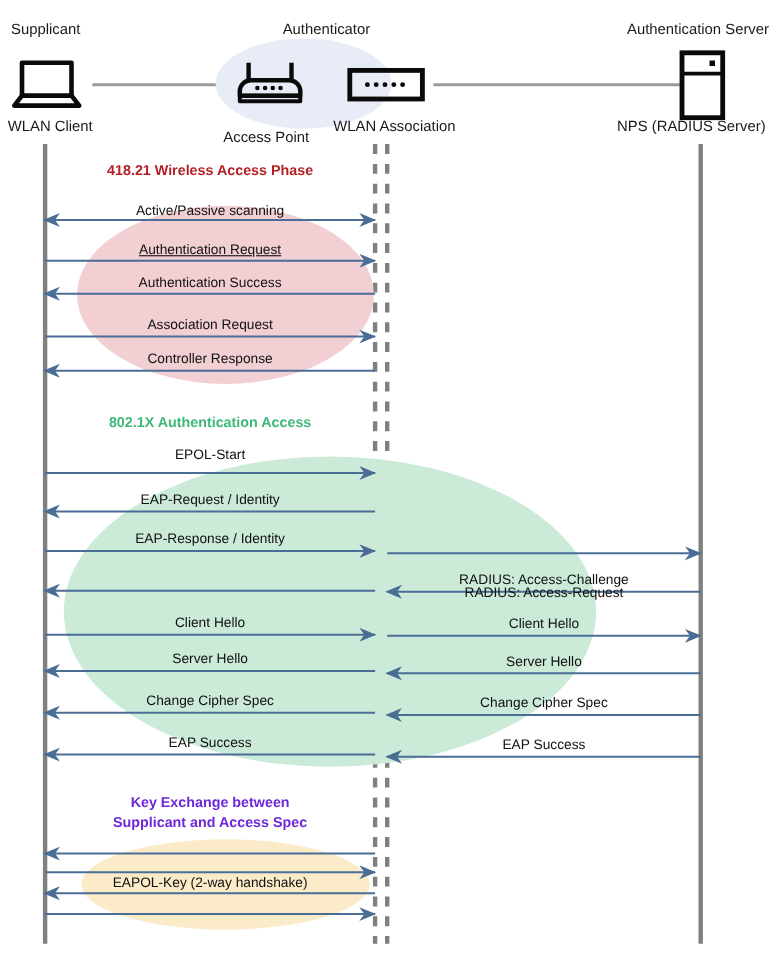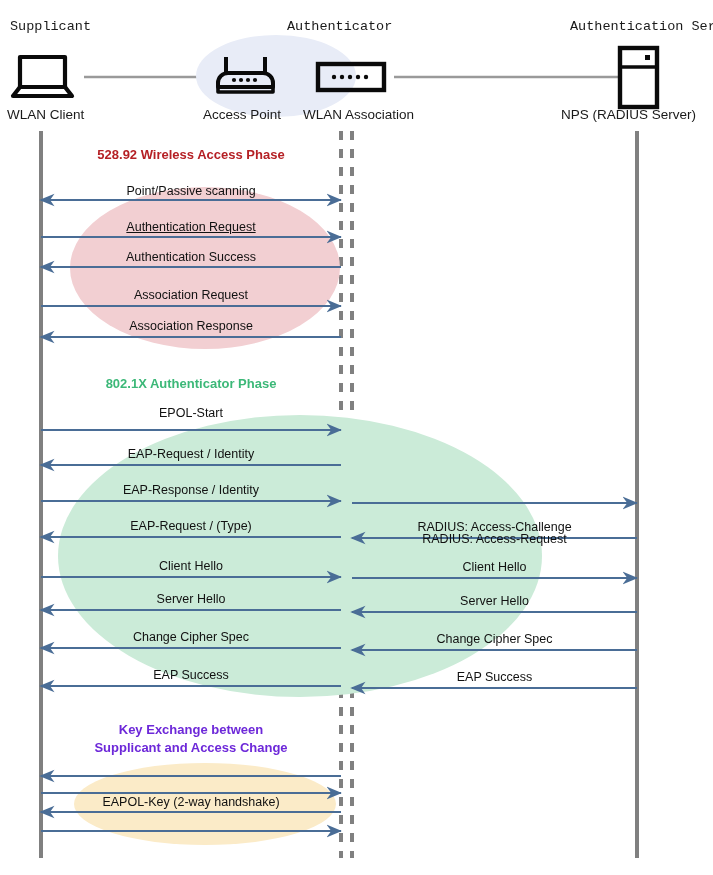--- a/index.html
+++ b/index.html
@@ -1,20 +1,20 @@
 <!DOCTYPE html>
 <html><head>
 <meta charset="utf-8">
 <style>
   html,body{margin:0;padding:0;background:#ffffff;}
   body{font-family:"Liberation Sans","DejaVu Sans",sans-serif;}
   #stage{position:relative;width:713px;height:875px;background:#ffffff;overflow:hidden;}
   #stage svg{position:absolute;left:0;top:0;width:713px;height:875px;}
 
-  .role-title{position:absolute;font-size:13.5px;color:#1a1a1a;white-space:nowrap;font-family:Liberation Mono, monospace;}
+  .role-title{position:absolute;font-size:13.5px;color:#1a1a1a;white-space:nowrap;}
   .node-label{position:absolute;font-size:13.5px;color:#1a1a1a;white-space:nowrap;}
 
   .phase-title{position:absolute;font-size:13px;font-weight:bold;white-space:nowrap;text-align:center;line-height:18px;}
   .phase-red{color:#B52025;}
   .phase-green{color:#3CB878;}
   .phase-orange{color:#6d28d9;}
 
   .msg{position:absolute;font-size:12.5px;color:#111111;white-space:nowrap;text-align:center;}
 </style>
 </head>
@@ -110,45 +110,44 @@
       <line x1="352" y1="503" x2="637" y2="503" marker-end="url(#ar-r)"></line>
       <line x1="352" y1="538" x2="637" y2="538" marker-start="url(#ar-l)"></line>
       <line x1="352" y1="578" x2="637" y2="578" marker-end="url(#ar-r)"></line>
       <line x1="352" y1="612" x2="637" y2="612" marker-start="url(#ar-l)"></line>
       <line x1="352" y1="650" x2="637" y2="650" marker-start="url(#ar-l)"></line>
       <line x1="352" y1="688" x2="637" y2="688" marker-start="url(#ar-l)"></line>
     </g>
   </svg>
 
   <div class="role-title" style="left:10px;top:19px;">Supplicant</div>
-  <div class="role-title" style="left:257px;top:19px;margin-left:30px;">Authenticator</div>
+  <div class="role-title" style="left:257px;top:19px;">Authenticator</div>
   <div class="role-title" style="left:558px;top:19px;margin-left:12px;">Authentication Server</div>
 
   <div class="node-label" style="left:7px;top:107px;">WLAN Client</div>
-  <div class="node-label" style="left:203px;top:107px;">Access Point</div>
+  <div class="node-label" style="left:203px;top:117px;">Access Point</div>
   <div class="node-label" style="left:303px;top:107px;">WLAN Association</div>
   <div class="node-label" style="left:561px;top:107px;">NPS (RADIUS Server)</div>
 
-  <div class="phase-title phase-red" style="left:41px;top:146px;width:300px;">528.92 Wireless Access Phase</div>
-  <div class="phase-title phase-green" style="left:41px;top:375px;width:300px;">802.1X Authenticator Phase</div>
+  <div class="phase-title phase-red" style="left:41px;top:146px;width:300px;">418.21 Wireless Access Phase</div>
+  <div class="phase-title phase-green" style="left:41px;top:375px;width:300px;">802.1X Authentication Access</div>
   <div class="phase-title phase-orange" style="left:41px;top:721px;width:300px;">
       <div>Key Exchange between</div>
-      <div>Supplicant and Access Change</div>
+      <div>Supplicant and Access Spec</div>
     </div>
 
-  <div class="msg" style="left:41px;top:184px;width:300px;">Point/Passive scanning</div>
+  <div class="msg" style="left:41px;top:184px;width:300px;">Active/Passive scanning</div>
   <div class="msg" style="left:41px;top:220px;width:300px;text-decoration:underline;">Authentication Request</div>
   <div class="msg" style="left:41px;top:250px;width:300px;">Authentication Success</div>
   <div class="msg" style="left:41px;top:288px;width:300px;">Association Request</div>
-  <div class="msg" style="left:41px;top:319px;width:300px;">Association Response</div>
+  <div class="msg" style="left:41px;top:319px;width:300px;">Controller Response</div>
 
   <div class="msg" style="left:41px;top:406px;width:300px;">EPOL-Start</div>
   <div class="msg" style="left:41px;top:483px;width:300px;">EAP-Response / Identity</div>
   <div class="msg" style="left:41px;top:447px;width:300px;">EAP-Request / Identity</div>
-  <div class="msg" style="left:41px;top:519px;width:300px;">EAP-Request / (Type)</div>
   <div class="msg" style="left:41px;top:559px;width:300px;">Client Hello</div>
   <div class="msg" style="left:41px;top:592px;width:300px;">Server Hello</div>
   <div class="msg" style="left:41px;top:630px;width:300px;">Change Cipher Spec</div>
   <div class="msg" style="left:41px;top:668px;width:300px;">EAP Success</div>
   <div class="msg" style="left:41px;top:795px;width:300px;">EAPOL-Key (2-way handshake)</div>
 
   <div class="msg" style="left:352px;top:485px;width:285px;margin-top:47px;">RADIUS: Access-Request</div>
   <div class="msg" style="left:352px;top:520px;width:285px;">RADIUS: Access-Challenge</div>
   <div class="msg" style="left:352px;top:560px;width:285px;">Client Hello</div>
   <div class="msg" style="left:352px;top:594px;width:285px;">Server Hello</div>

